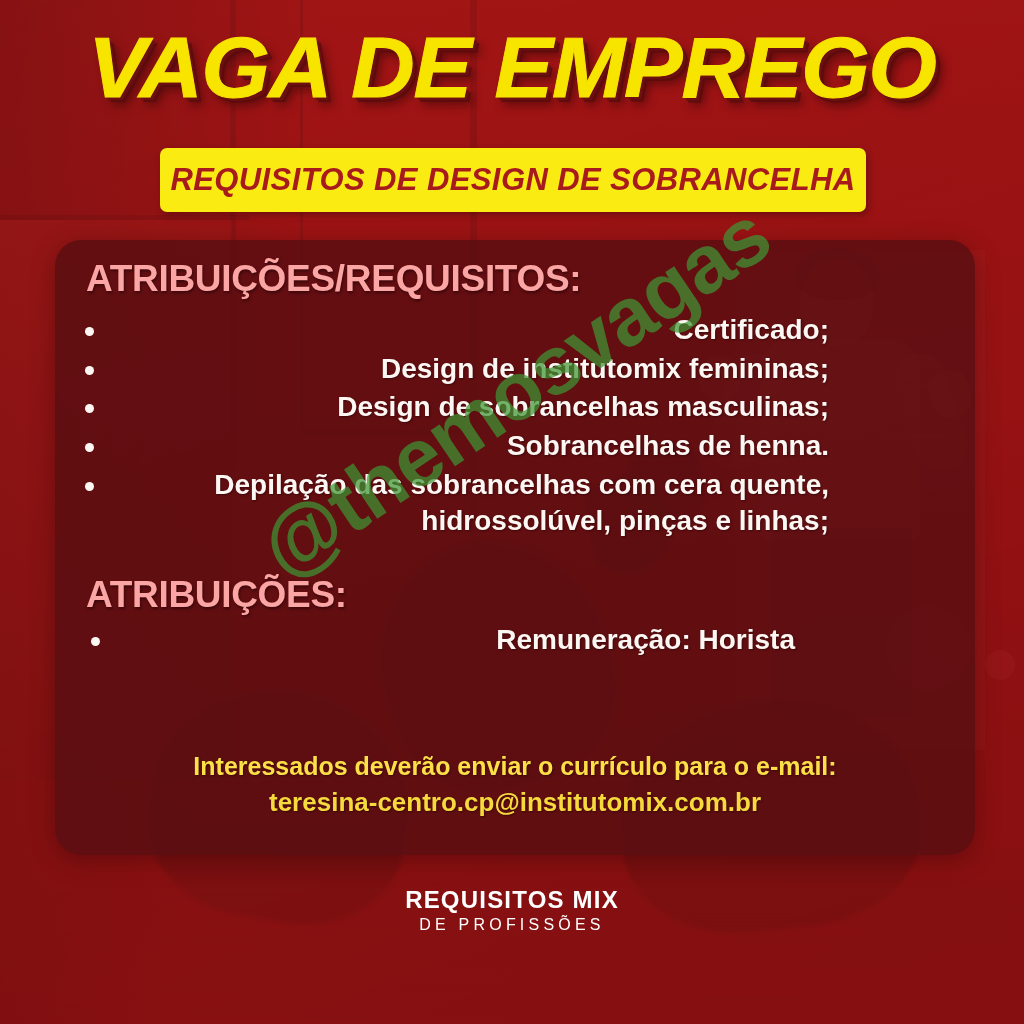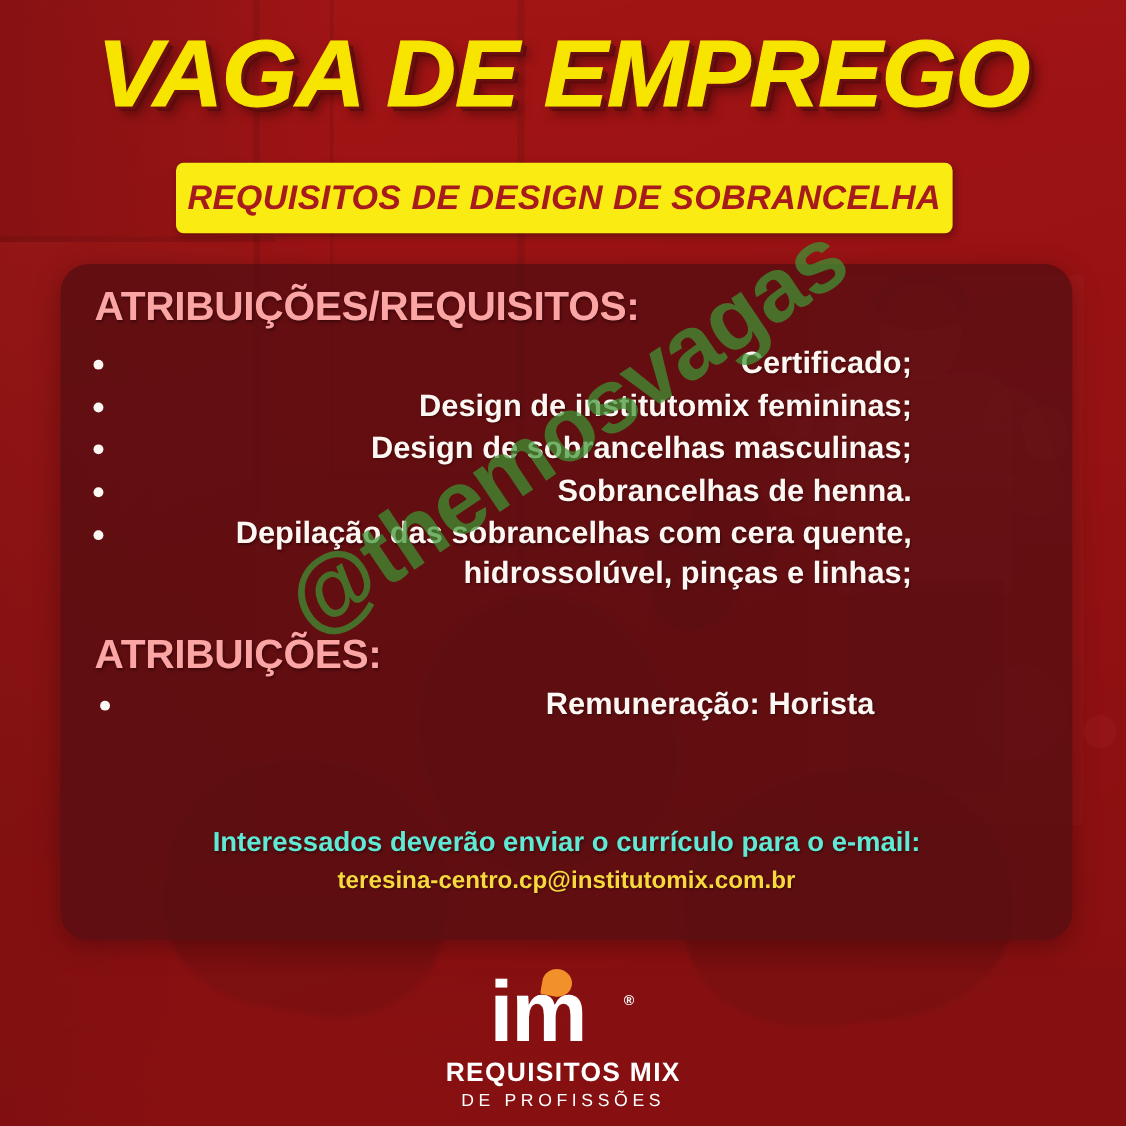--- a/index.html
+++ b/index.html
@@ -234,30 +234,30 @@
     border-radius:50%;
     background:#fdf7f4;
   }
 
   
   .contact{
     position:absolute; left:0; right:0; top:512px;
     text-align:center;
   }
   .contact-line{
-    color:#5eead4;
+    color:#fde047;
     font-size:25px;
     font-weight:700;
     text-shadow:1px 1px 2px rgba(30,2,4,.5);
     text-align:center;
   }
   .contact-email{
     margin-top:6px;
     color:#f6d93c;
-    font-size:22px;
+    font-size:26px;
     font-weight:800;
     text-shadow:1px 1px 2px rgba(30,2,4,.5);
   }
 
   
   .watermark{
     position:absolute;
     left:205px; top:345px;
     width:620px;
     text-align:center;
@@ -381,22 +381,17 @@
     <div class="contact">
       <div class="contact-line">Interessados deverão enviar o currículo para o e-mail:</div>
       <div class="contact-email">teresina-centro.cp@institutomix.com.br</div>
     </div>
 
   </div>
 
   <div class="watermark">@themosvagas</div>
 
   <div class="logo">
-    <div class="logo-mark">
-      <span class="logo-im">im</span>
-      <span class="logo-bubble"></span>
-      <span class="logo-reg">®</span>
-    </div>
     <div class="logo-name">REQUISITOS MIX</div>
     <div class="logo-sub">DE PROFISSÕES</div>
   </div>
 
 </div>
 
 </body></html>

